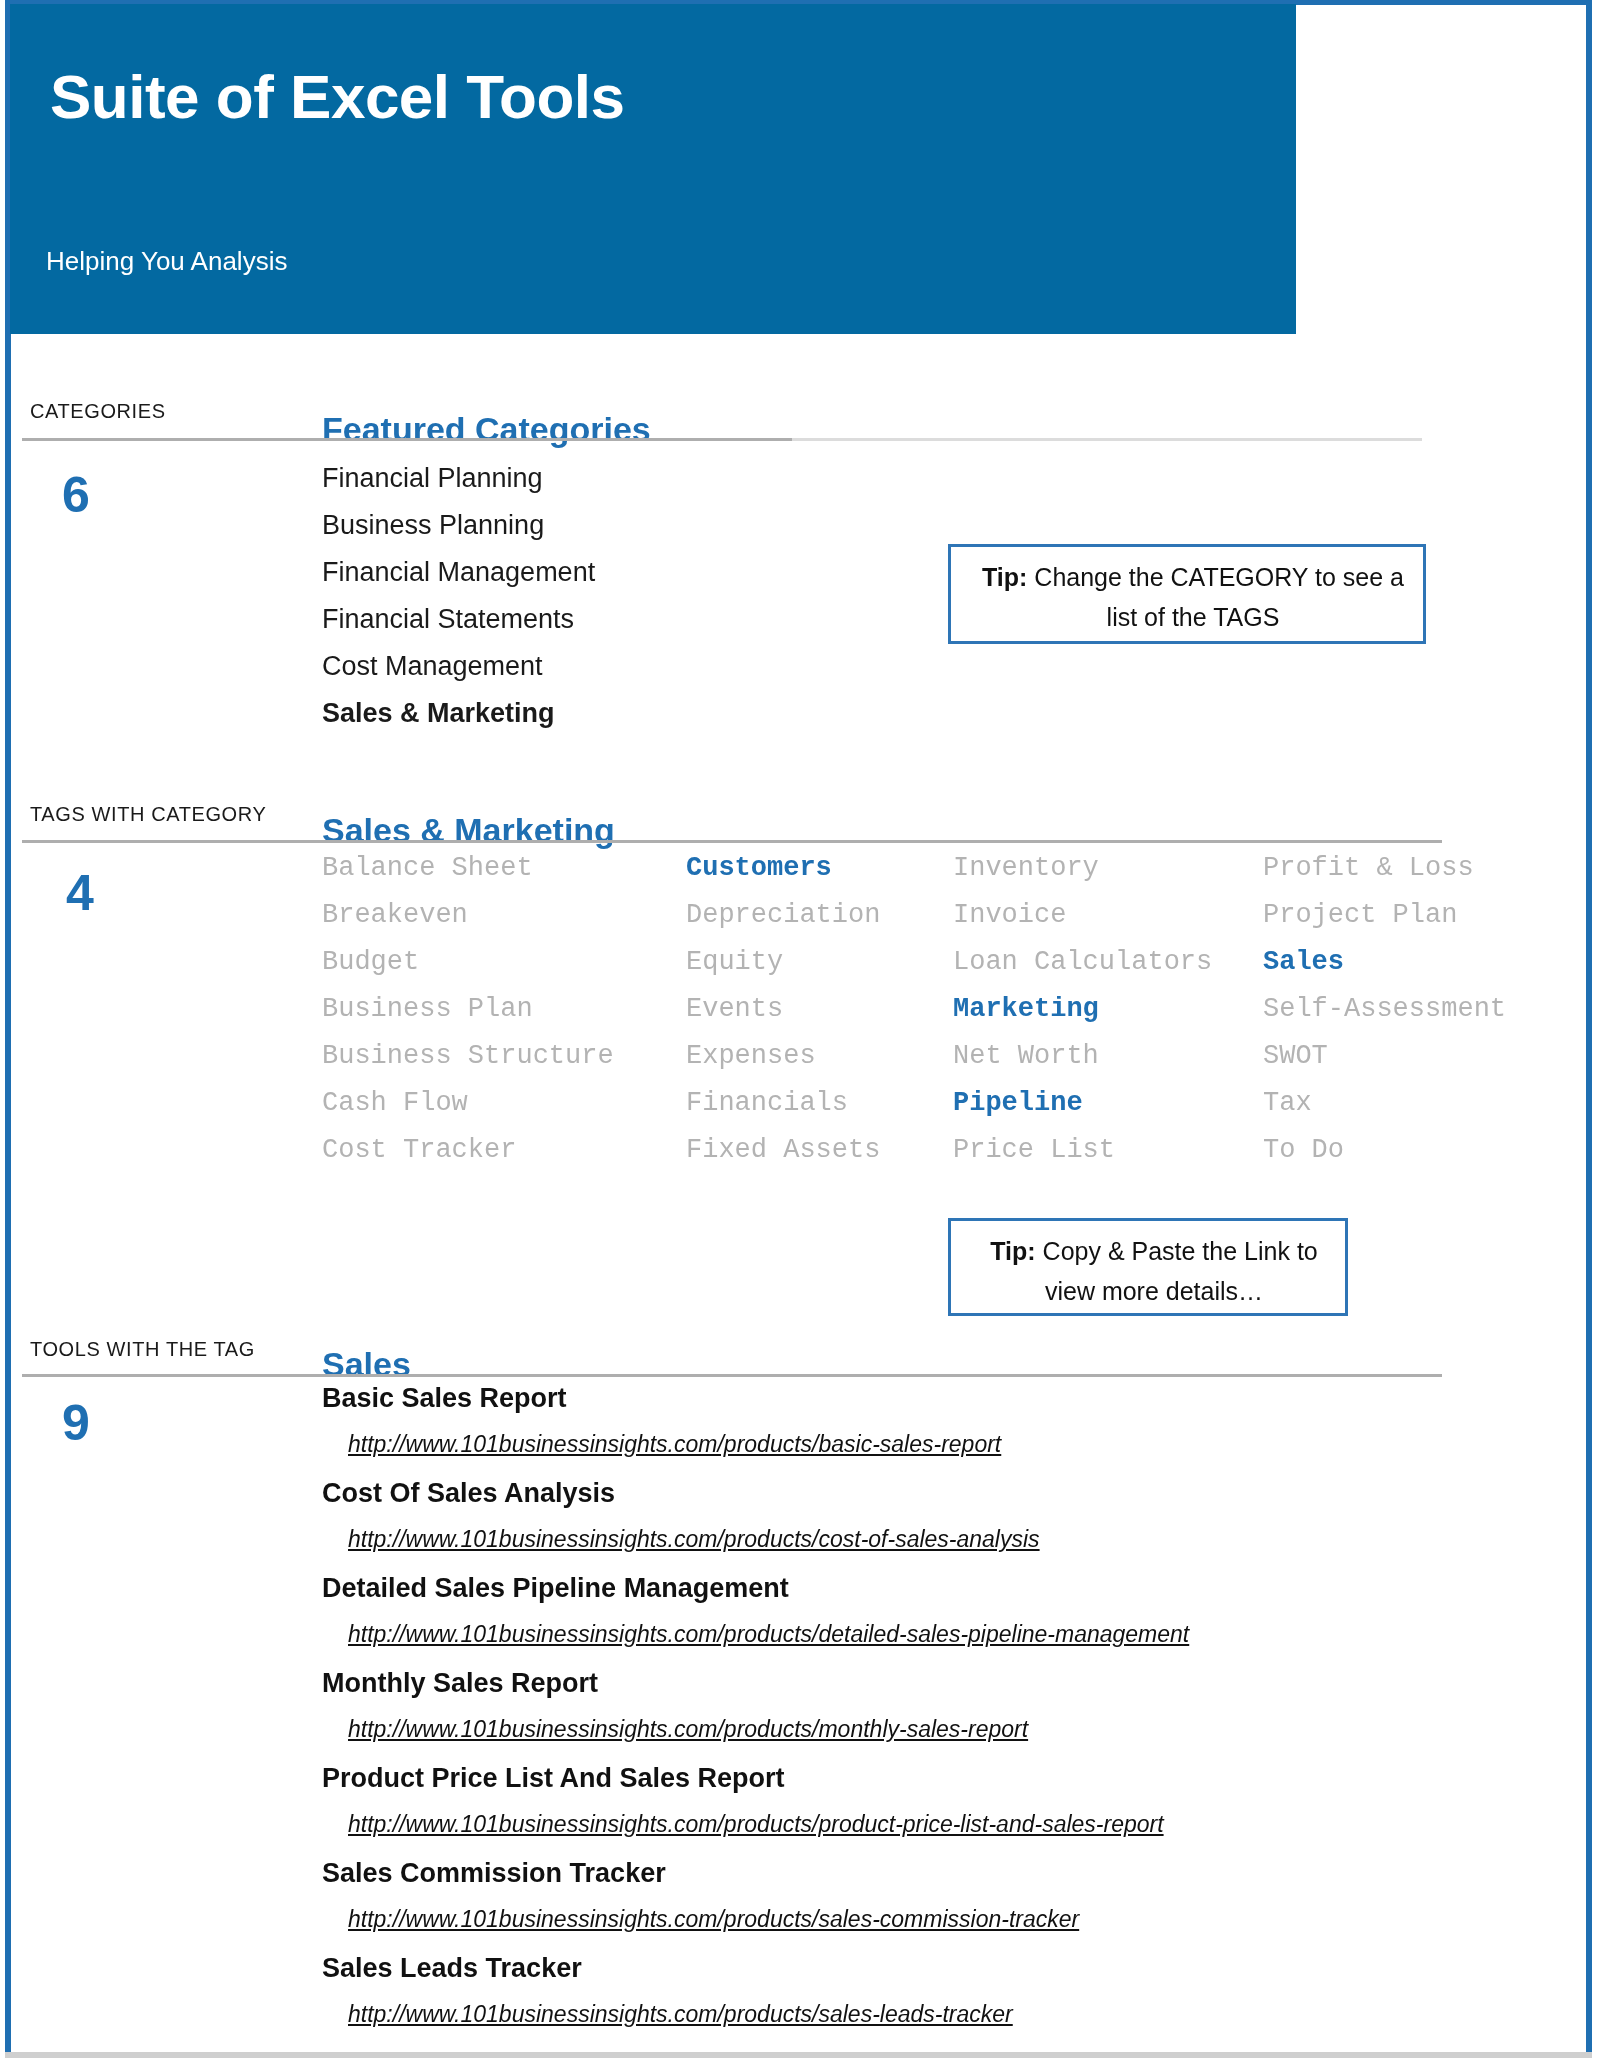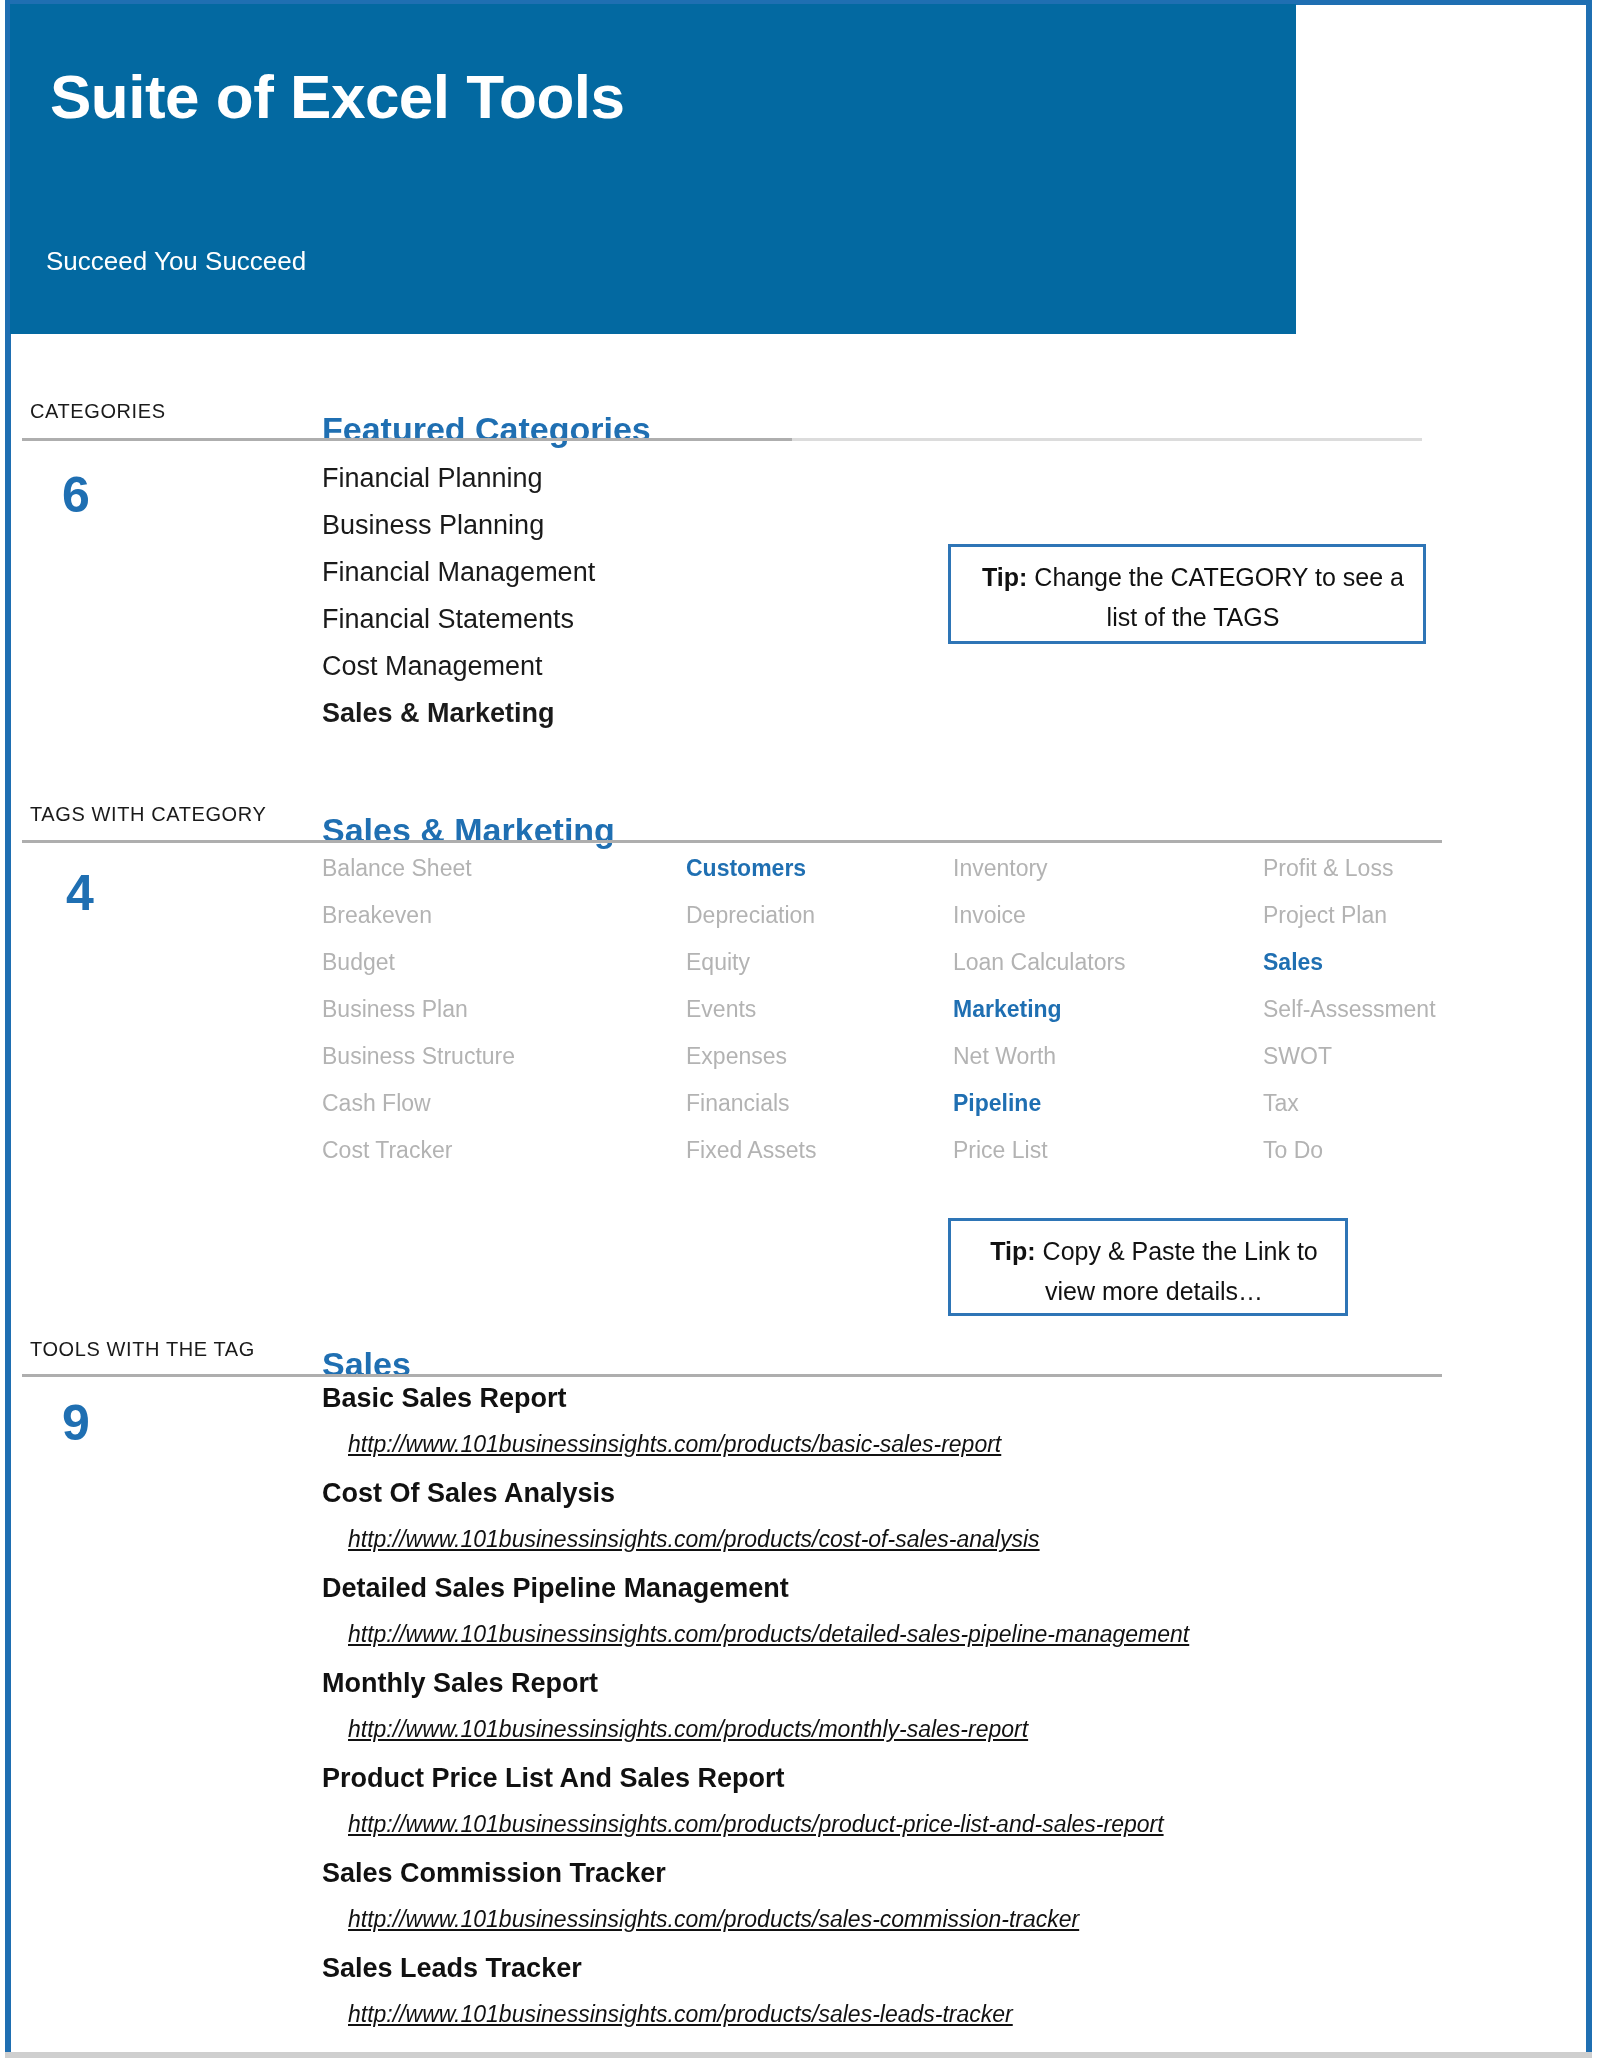--- a/index.html
+++ b/index.html
@@ -146,24 +146,25 @@
     position: absolute;
     left: 322px;
     top: 845px;
     width: 1130px;
   }
   .tag-col {
     position: absolute;
     top: 0;
   }
   .tag-item {
-    font-size: 23px;
+    font-size: 27px;
     color: #b3b3b3;
     line-height: 47px;
     white-space: nowrap;
+    font-family: Liberation Mono, monospace;
   }
   .tag-item.active {
     color: #1F6FB2;
     font-weight: bold;
   }
 
   
   .tools-list {
     position: absolute;
     left: 322px;
@@ -194,21 +195,21 @@
 
 <div id="page">
 
   <div class="frame-top"></div>
   <div class="frame-left"></div>
   <div class="frame-right"></div>
   <div class="frame-bottom"></div>
 
   <div class="header-band">
     <div class="header-title">Suite of Excel Tools</div>
-    <div class="header-subtitle">Succeed You Succeed</div>
+    <div class="header-subtitle">Helping You Analysis</div>
   </div>
 
   <div class="sec-label" style="left:30px; top:400px;">CATEGORIES</div>
 
   <div class="sec-heading" style="left:322px; top:392px;">Featured Categories</div>
 
   <div class="rule-dark" style="left:22px;  top:438px; width:770px;"></div>
   <div class="rule-light" style="left:792px; top:438px; width:630px;"></div>
 
   <div class="sec-count" style="left:62px; top:470px;">6</div>

